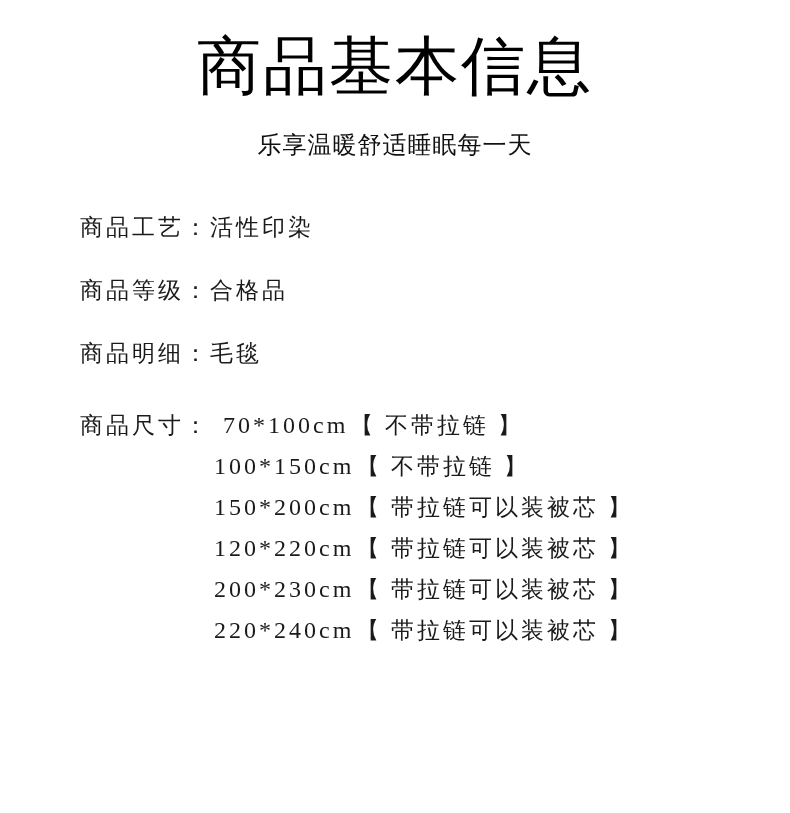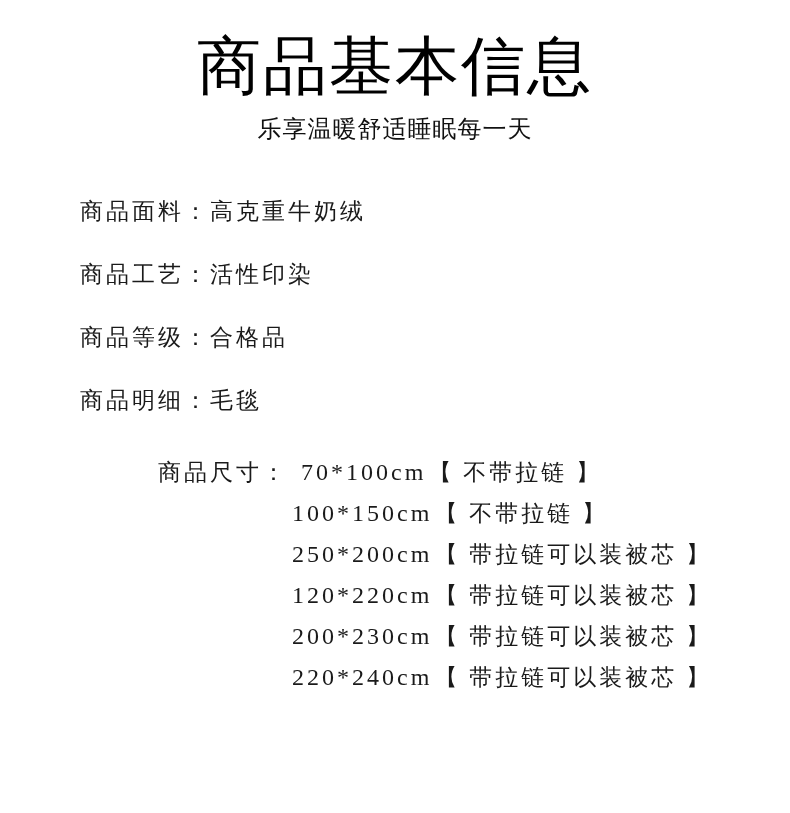--- a/index.html
+++ b/index.html
@@ -23,21 +23,21 @@
     font-weight: 400;
     line-height: 78px;
     letter-spacing: 2px;
     color: #000000;
     white-space: nowrap;
   }
   .subtitle {
     text-align: center;
     font-size: 24px;
     line-height: 30px;
-    margin-top: 8px;
+    margin-top: 24px;
     letter-spacing: 1px;
     color: #111111;
     white-space: nowrap;
   }
   .fields {
     margin-top: 56px;
     padding-left: 80px;
     font-size: 23px;
     letter-spacing: 3px;
   }
@@ -45,21 +45,20 @@
     margin-bottom: 40px;
     line-height: 23px;
     white-space: nowrap;
   }
   .row .label, .row .colon { color: #1a1a1a; }
   .row .value { color: #1a1a1a; }
   .sizes-row {
     display: flex;
     align-items: flex-start;
     white-space: nowrap;
-    justify-content: center;
   }
   .sizes-row .sizes-label-wrap {
     line-height: 41px;
     flex: 0 0 auto;
   }
   .size-list {
     margin-left: 4px;
     flex: 0 0 auto;
   }
   .size-item {
@@ -80,23 +79,20 @@
 <body>
 
 <div class="page">
 
   <h1 class="title">商品基本信息</h1>
   <div class="subtitle">乐享温暖舒适睡眠每一天</div>
 
   <div class="fields">
 
 
-    <div class="row">
-      <span class="label">商品面料</span><span class="colon">：</span><span class="value">高克重牛奶绒</span>
-    </div>
 
     <div class="row">
       <span class="label">商品工艺</span><span class="colon">：</span><span class="value">活性印染</span>
     </div>
 
     <div class="row">
       <span class="label">商品等级</span><span class="colon">：</span><span class="value">合格品</span>
     </div>
 
     <div class="row">
@@ -108,21 +104,21 @@
         <span class="label">商品尺寸</span><span class="colon">：</span>
       </div>
       <div class="size-list">
         <div class="size-item">
           <span class="size-num">70*100cm</span><span class="size-tag">【 不带拉链 】</span>
         </div>
         <div class="size-item">
           <span class="size-num">100*150cm</span><span class="size-tag">【 不带拉链 】</span>
         </div>
         <div class="size-item">
-          <span class="size-num">250*200cm</span><span class="size-tag">【 带拉链可以装被芯 】</span>
+          <span class="size-num">150*200cm</span><span class="size-tag">【 带拉链可以装被芯 】</span>
         </div>
         <div class="size-item">
           <span class="size-num">120*220cm</span><span class="size-tag">【 带拉链可以装被芯 】</span>
         </div>
         <div class="size-item">
           <span class="size-num">200*230cm</span><span class="size-tag">【 带拉链可以装被芯 】</span>
         </div>
         <div class="size-item">
           <span class="size-num">220*240cm</span><span class="size-tag">【 带拉链可以装被芯 】</span>
         </div>

